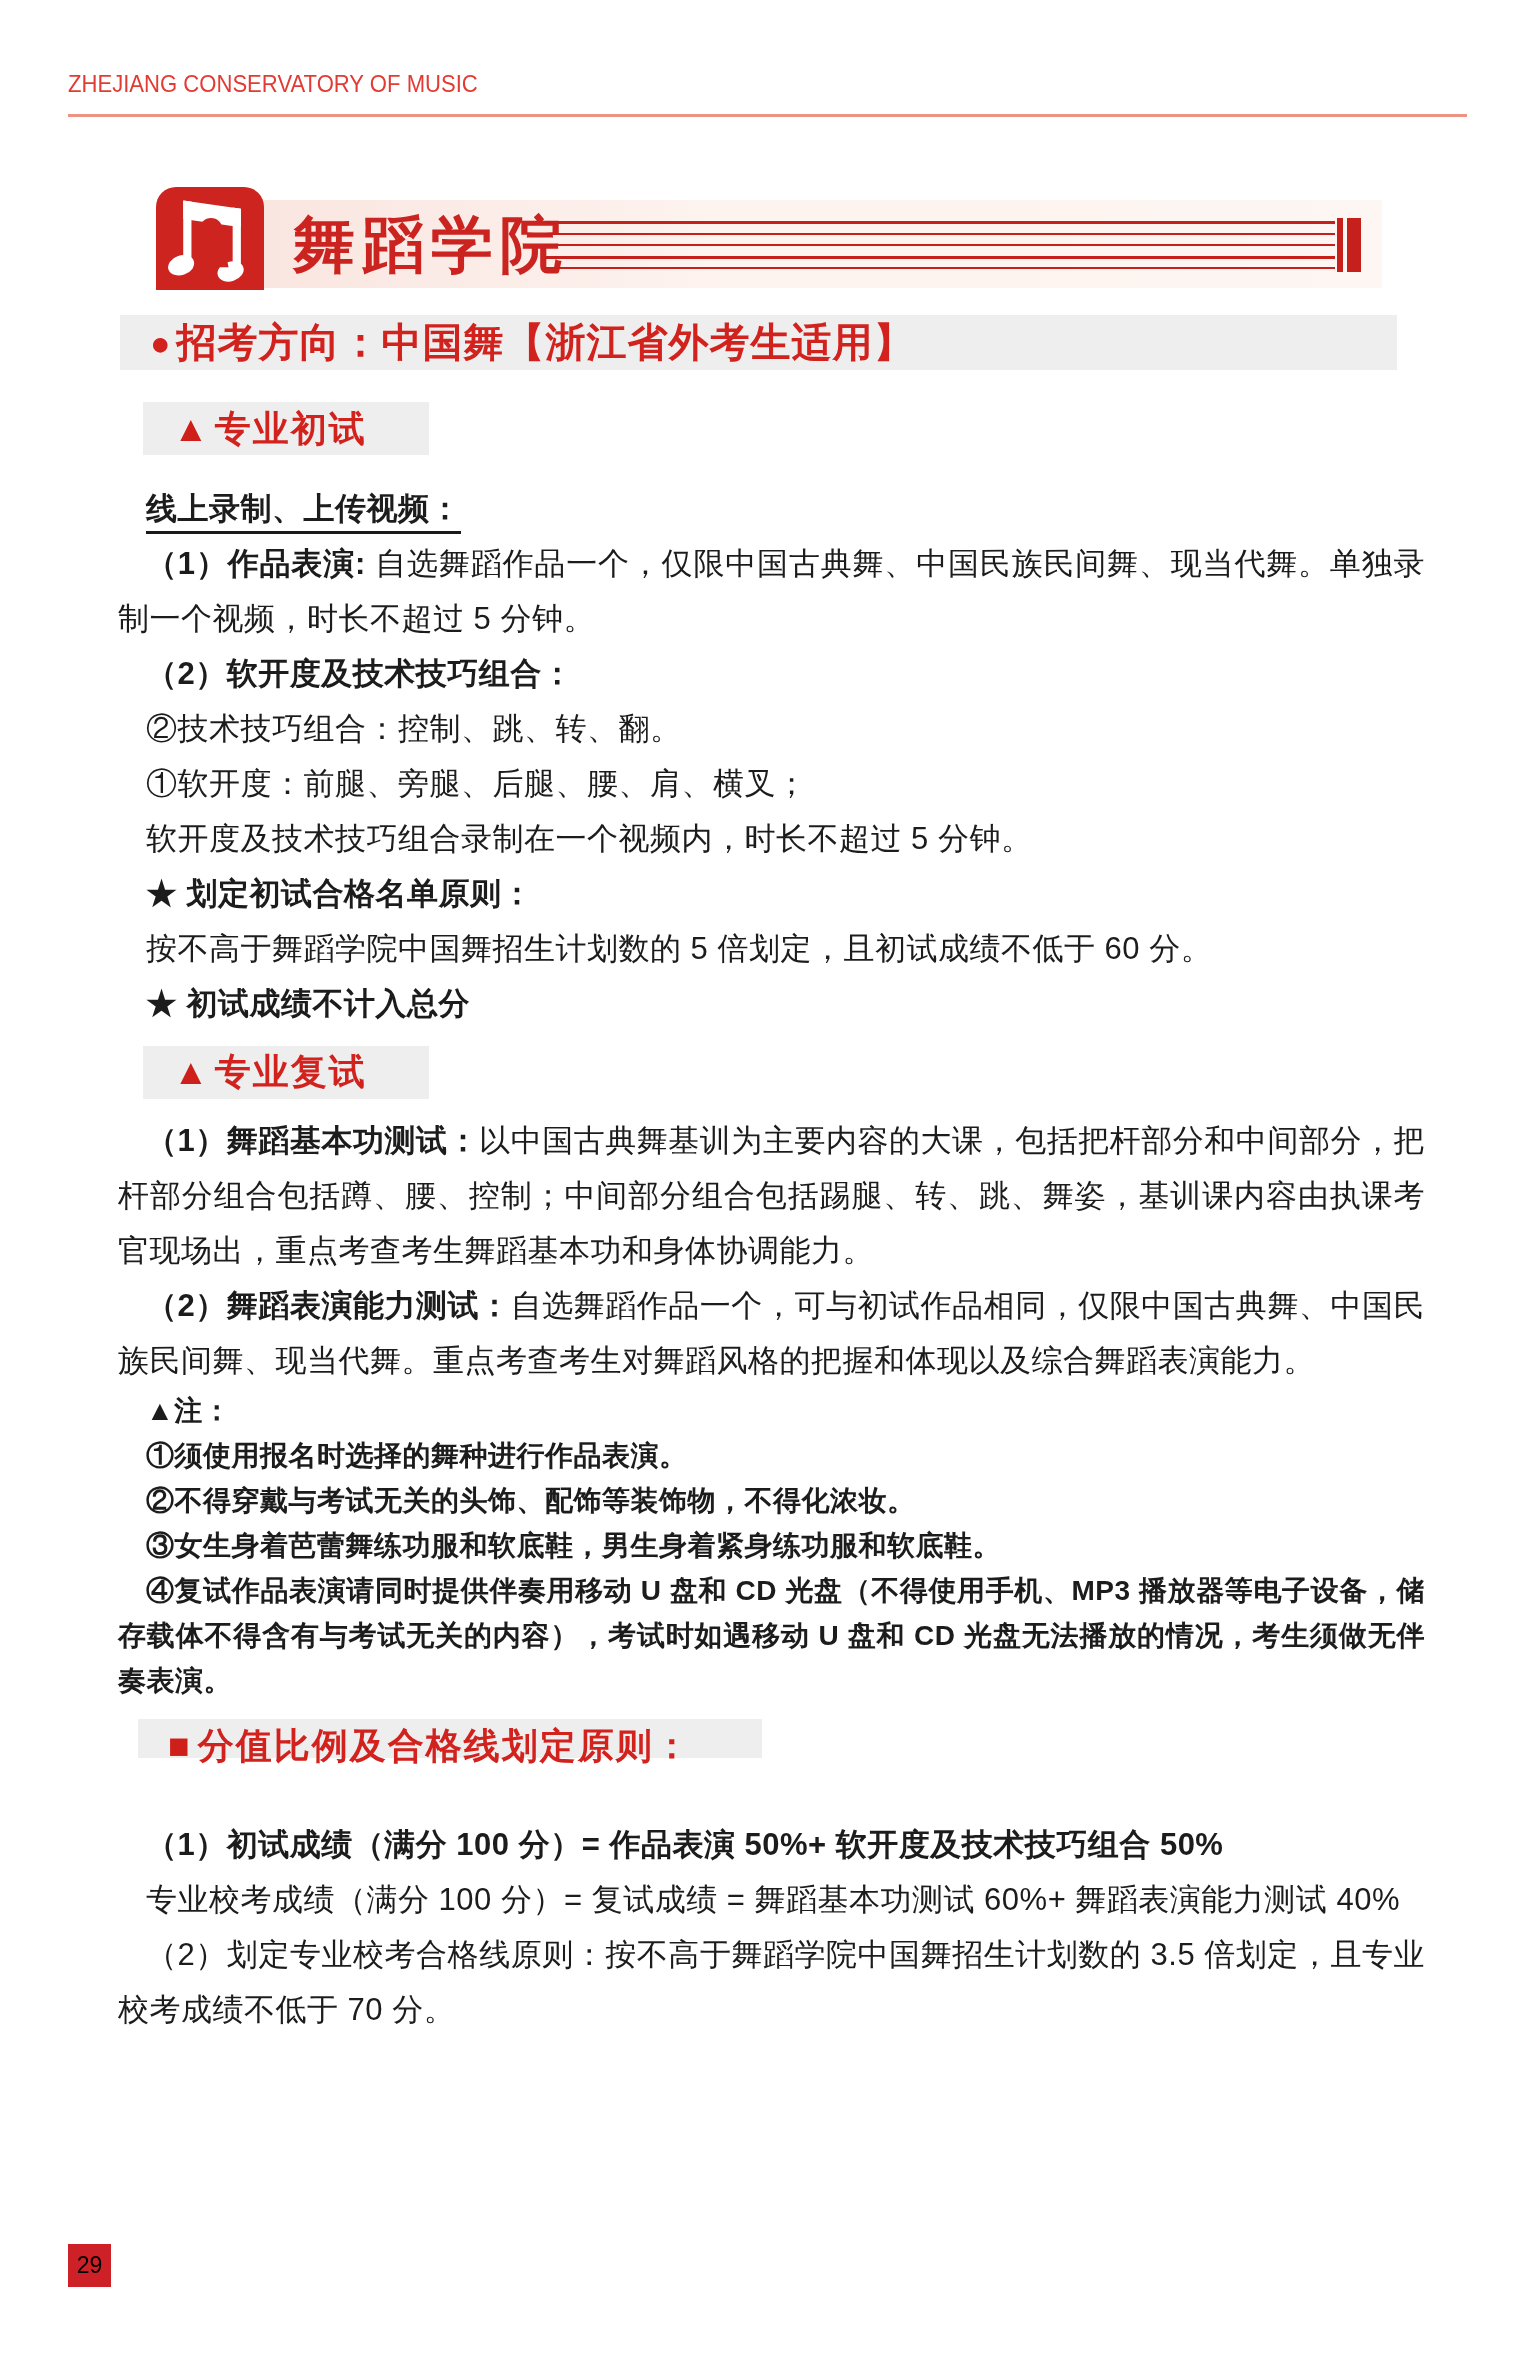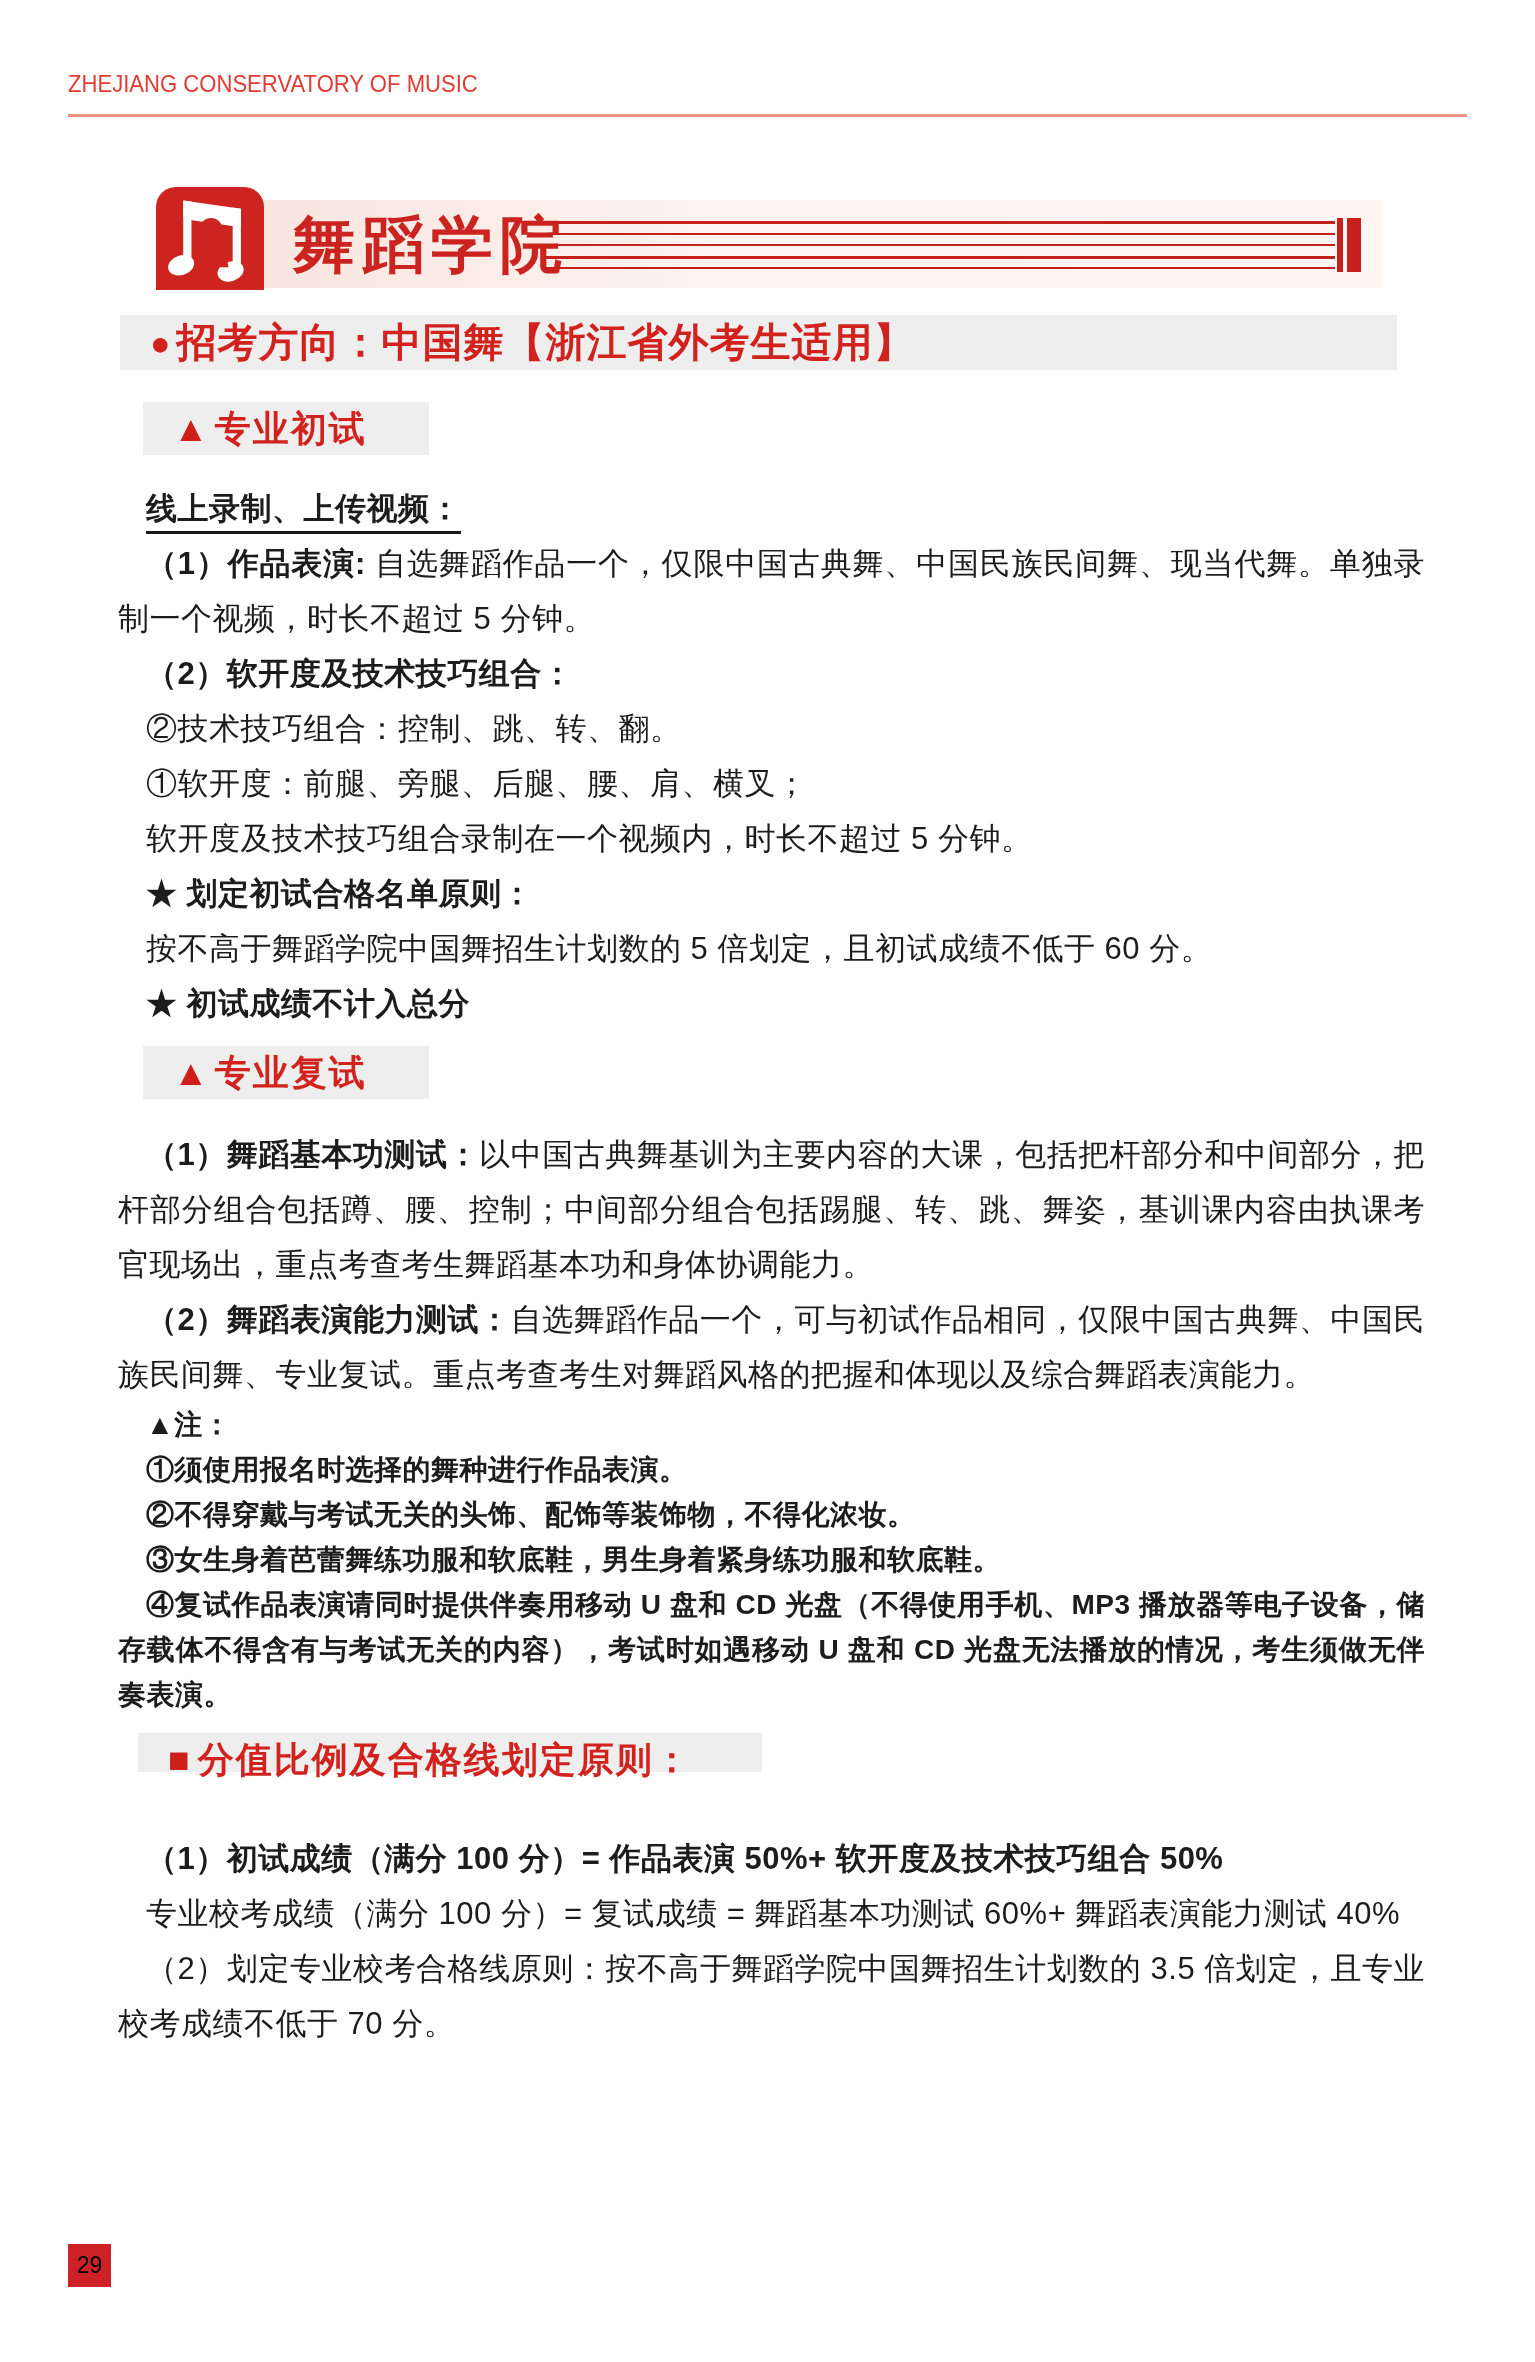--- a/index.html
+++ b/index.html
@@ -123,29 +123,29 @@
     <p class="para"><span class="lbl">（2）软开度及技术技巧组合：</span></p>
 
     <p class="para">②技术技巧组合：控制、跳、转、翻。</p>
     <p class="para">①软开度：前腿、旁腿、后腿、腰、肩、横叉；</p>
     <p class="para">软开度及技术技巧组合录制在一个视频内，时长不超过 5 分钟。</p>
 
     <p class="para"><span class="lbl">★ 划定初试合格名单原则：</span></p>
     <p class="para">按不高于舞蹈学院中国舞招生计划数的 5 倍划定，且初试成绩不低于 60 分。</p>
     <p class="para"><span class="lbl">★ 初试成绩不计入总分</span></p>
 
-    <div class="sec-bar-wrap" style="margin-top:15px;margin-bottom:28px;">
+    <div class="sec-bar-wrap" style="margin-top:15px;margin-bottom:14px;font-family:Liberation Serif, serif;">
       <span class="sec-bar">
         <span class="tri">▲</span><span>专业复试</span>
       </span>
     </div>
 
     <p class="para"><span class="lbl">（1）舞蹈基本功测试：</span><span>以中国古典舞基训为主要内容的大课，包括把杆部分和中间部分，把杆部分组合包括蹲、腰、控制；中间部分组合包括踢腿、转、跳、舞姿，基训课内容由执课考官现场出，重点考查考生舞蹈基本功和身体协调能力。</span></p>
 
-    <p class="para"><span class="lbl">（2）舞蹈表演能力测试：</span><span>自选舞蹈作品一个，可与初试作品相同，仅限中国古典舞、中国民族民间舞、专业复试。重点考查考生对舞蹈风格的把握和体现以及综合舞蹈表演能力。</span></p>
+    <p class="para"><span class="lbl">（2）舞蹈表演能力测试：</span><span>自选舞蹈作品一个，可与初试作品相同，仅限中国古典舞、中国民族民间舞、现当代舞。重点考查考生对舞蹈风格的把握和体现以及综合舞蹈表演能力。</span></p>
 
     <div class="notes">
       <p class="para">▲注：</p>
       <p class="para">①须使用报名时选择的舞种进行作品表演。</p>
       <p class="para">②不得穿戴与考试无关的头饰、配饰等装饰物，不得化浓妆。</p>
       <p class="para">③女生身着芭蕾舞练功服和软底鞋，男生身着紧身练功服和软底鞋。</p>
       <p class="para">④复试作品表演请同时提供伴奏用移动 U 盘和 CD 光盘（不得使用手机、MP3 播放器等电子设备，储存载体不得含有与考试无关的内容），考试时如遇移动 U 盘和 CD 光盘无法播放的情况，考生须做无伴奏表演。</p>
     </div>
 
     <div class="score-bar-wrap">

